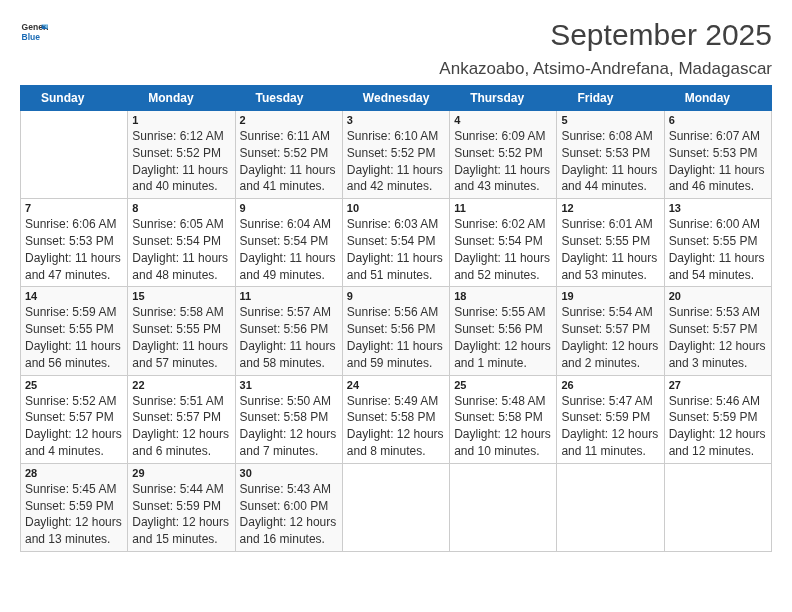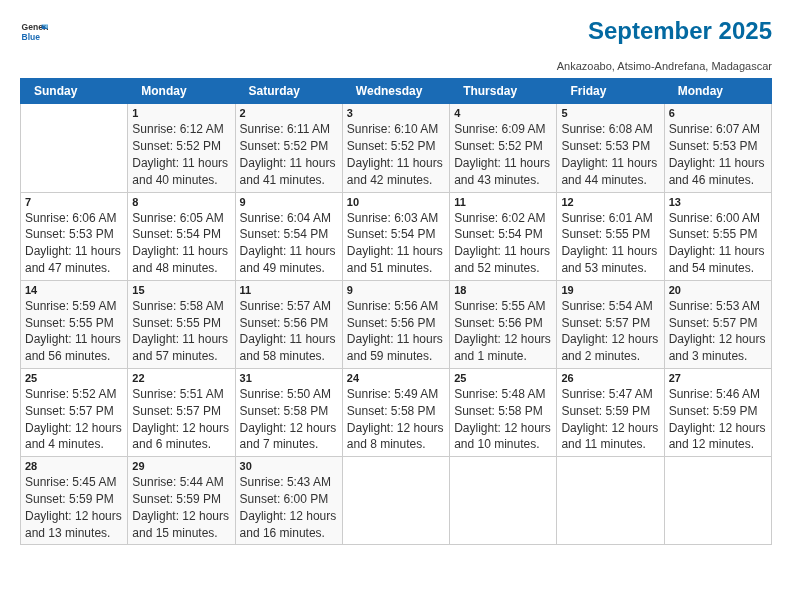--- a/index.html
+++ b/index.html
@@ -28,41 +28,41 @@
       gap: 4px;
     }
     .logo-icon {
       width: 28px;
       height: 28px;
     }
     .title-block {
       text-align: right;
     }
     .calendar-title {
-      font-size: 24px;
-      font-weight: bold;
-      color: #0369a1;
+      font-size: 30px;
+      font-weight: normal;
+      color: #404040;
       line-height: 1.1;
     }
     .calendar-subtitle {
-      font-size: 11px;
+      font-size: 17px;
       color: #444;
-      margin-top: 16px;
+      margin-top: 8px;
     }
     table {
       width: 100%;
       border-collapse: collapse;
       table-layout: fixed;
     }
     thead th {
       background-color: #1a6bb5;
       color: #fff;
       font-size: 12px;
       font-weight: bold;
-      padding: 5px 13px;
+      padding: 5px 20px;
       text-align: left;
       border: 1px solid #1a6bb5;
     }
     tbody td {
       vertical-align: top;
       border: 1px solid #ccc;
       padding: 3px 4px;
       font-size: 9.5px;
       color: #222;
       height: 82px;
@@ -105,21 +105,21 @@
       <div class="calendar-title">September 2025</div>
       <div class="calendar-subtitle">Ankazoabo, Atsimo-Andrefana, Madagascar</div>
     </div>
   </div>
 
   <table>
     <thead>
       <tr>
         <th>Sunday</th>
         <th>Monday</th>
-        <th>Saturday</th>
+        <th>Tuesday</th>
         <th>Wednesday</th>
         <th>Thursday</th>
         <th>Friday</th>
         <th>Monday</th>
       </tr>
     </thead>
     <tbody id="calendar-body">
     <tr>
           <td class="empty-cell"></td>
           <td>

